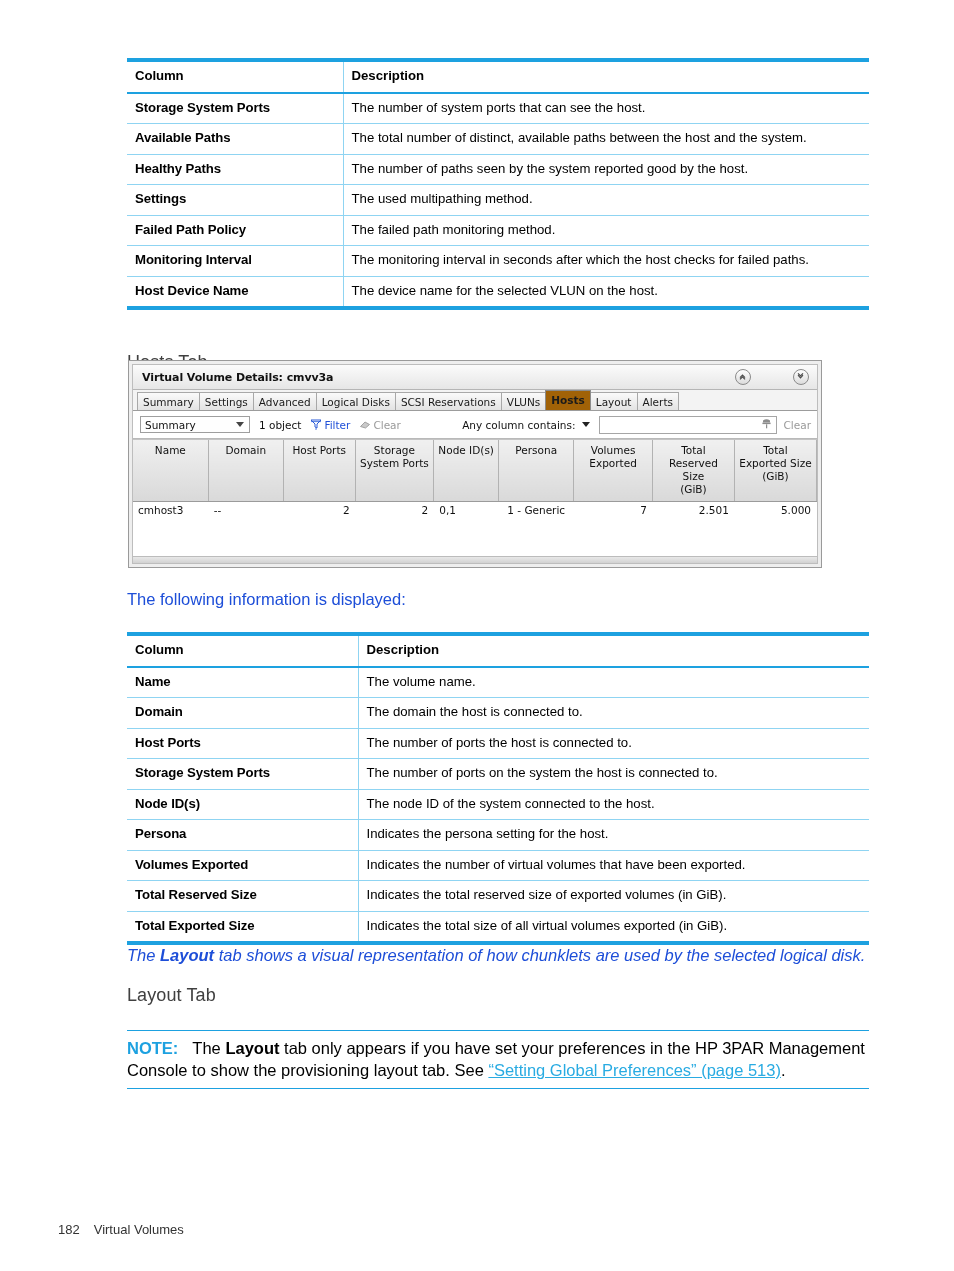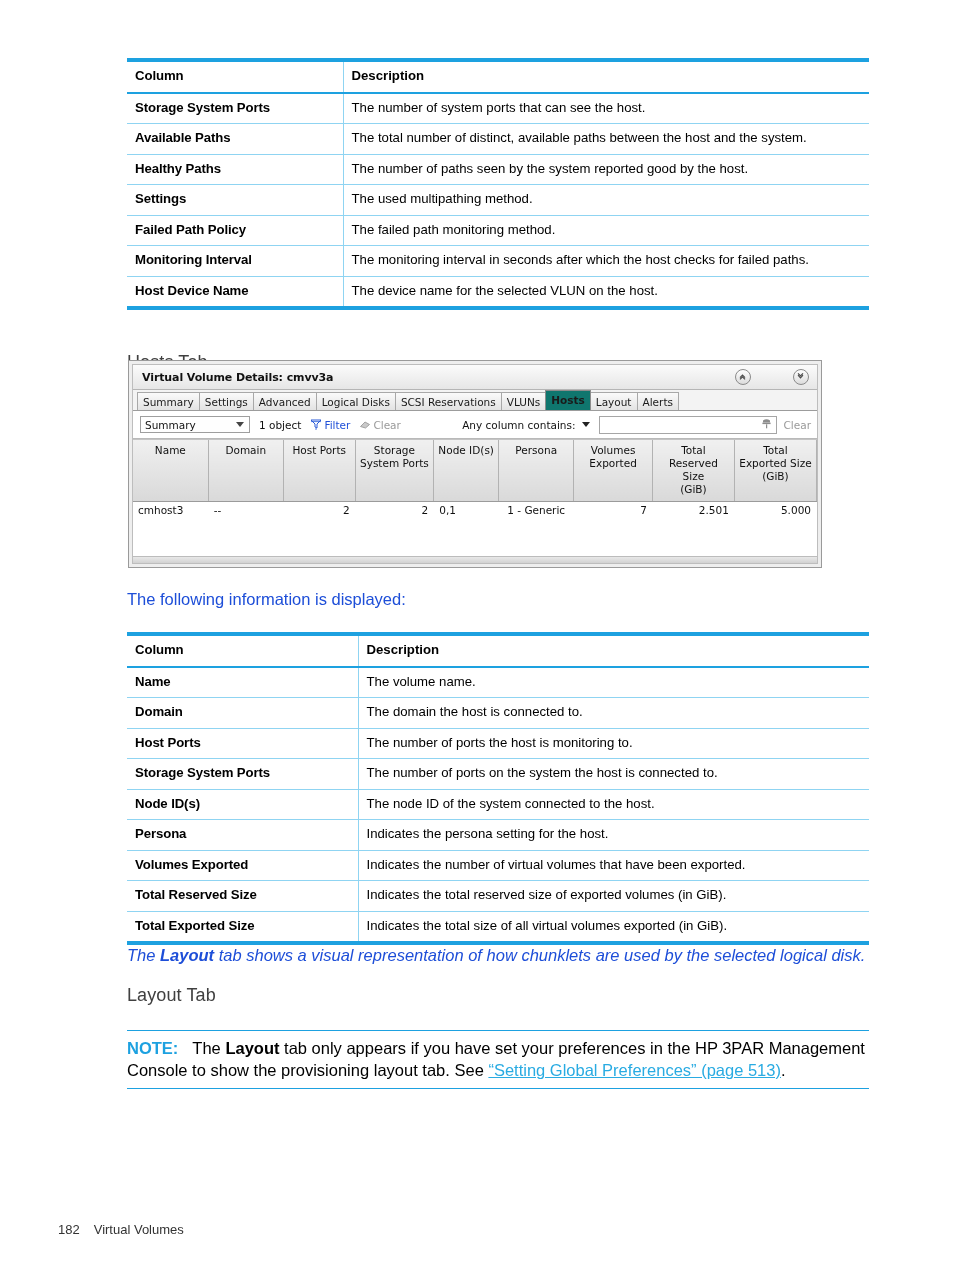--- a/index.html
+++ b/index.html
@@ -162,21 +162,21 @@
     font-size: 10.5px;
     background: linear-gradient(#fafafa, #e3e3e3);
     border: 1px solid #a8a8a8;
     border-bottom: none;
     margin-right: -1px;
     box-sizing: border-box;
     white-space: nowrap;
     color: #1a1a1a;
   }
   .tab.active {
-    background: #0f766e;
+    background: #a16207;
     height: 20px;
     line-height: 19px;
     font-weight: bold;
     border-color: #8c8c8c;
     position: relative;
     z-index: 3;
   }
 
   .toolbar {
     height: 28px;
@@ -476,21 +476,21 @@
         <tr class="row">
           <td class="cell col1">Name</td>
           <td class="cell col2">The volume name.</td>
         </tr>
         <tr class="row">
           <td class="cell col1">Domain</td>
           <td class="cell col2">The domain the host is connected to.</td>
         </tr>
         <tr class="row">
           <td class="cell col1">Host Ports</td>
-          <td class="cell col2">The number of ports the host is monitoring to.</td>
+          <td class="cell col2">The number of ports the host is connected to.</td>
         </tr>
         <tr class="row">
           <td class="cell col1">Storage System Ports</td>
           <td class="cell col2">The number of ports on the system the host is connected to.</td>
         </tr>
         <tr class="row">
           <td class="cell col1">Node ID(s)</td>
           <td class="cell col2">The node ID of the system connected to the host.</td>
         </tr>
         <tr class="row">

